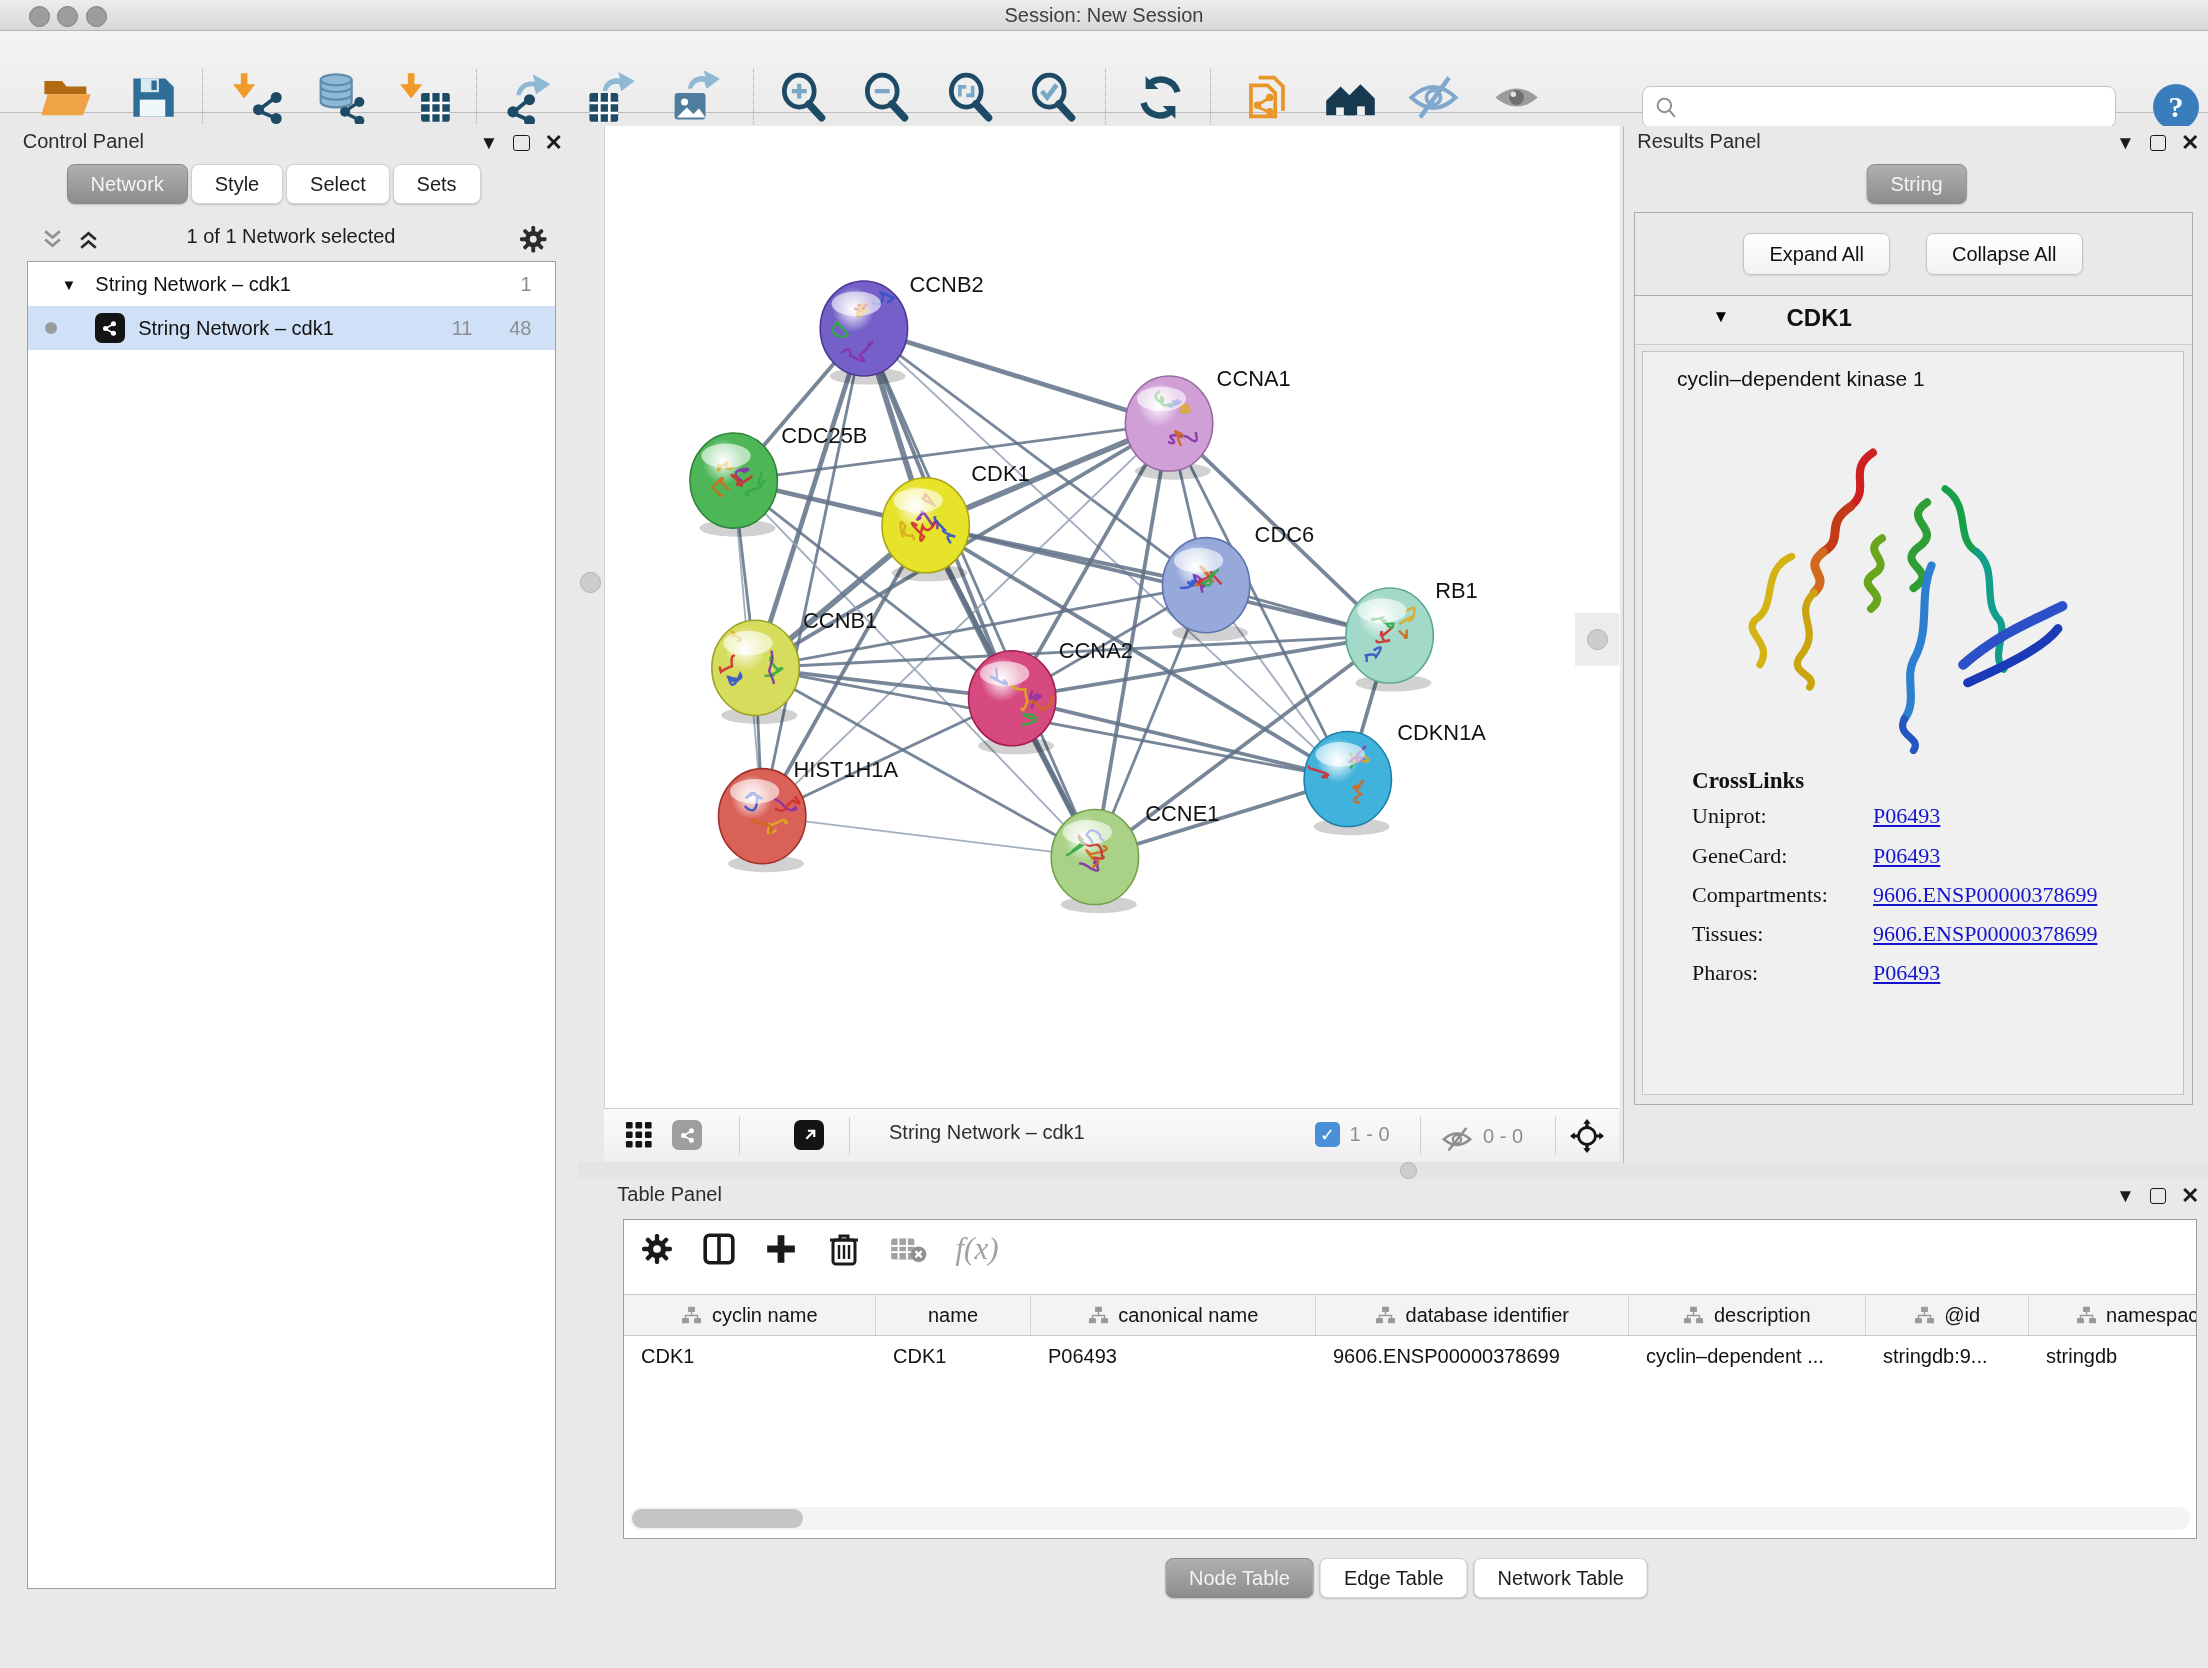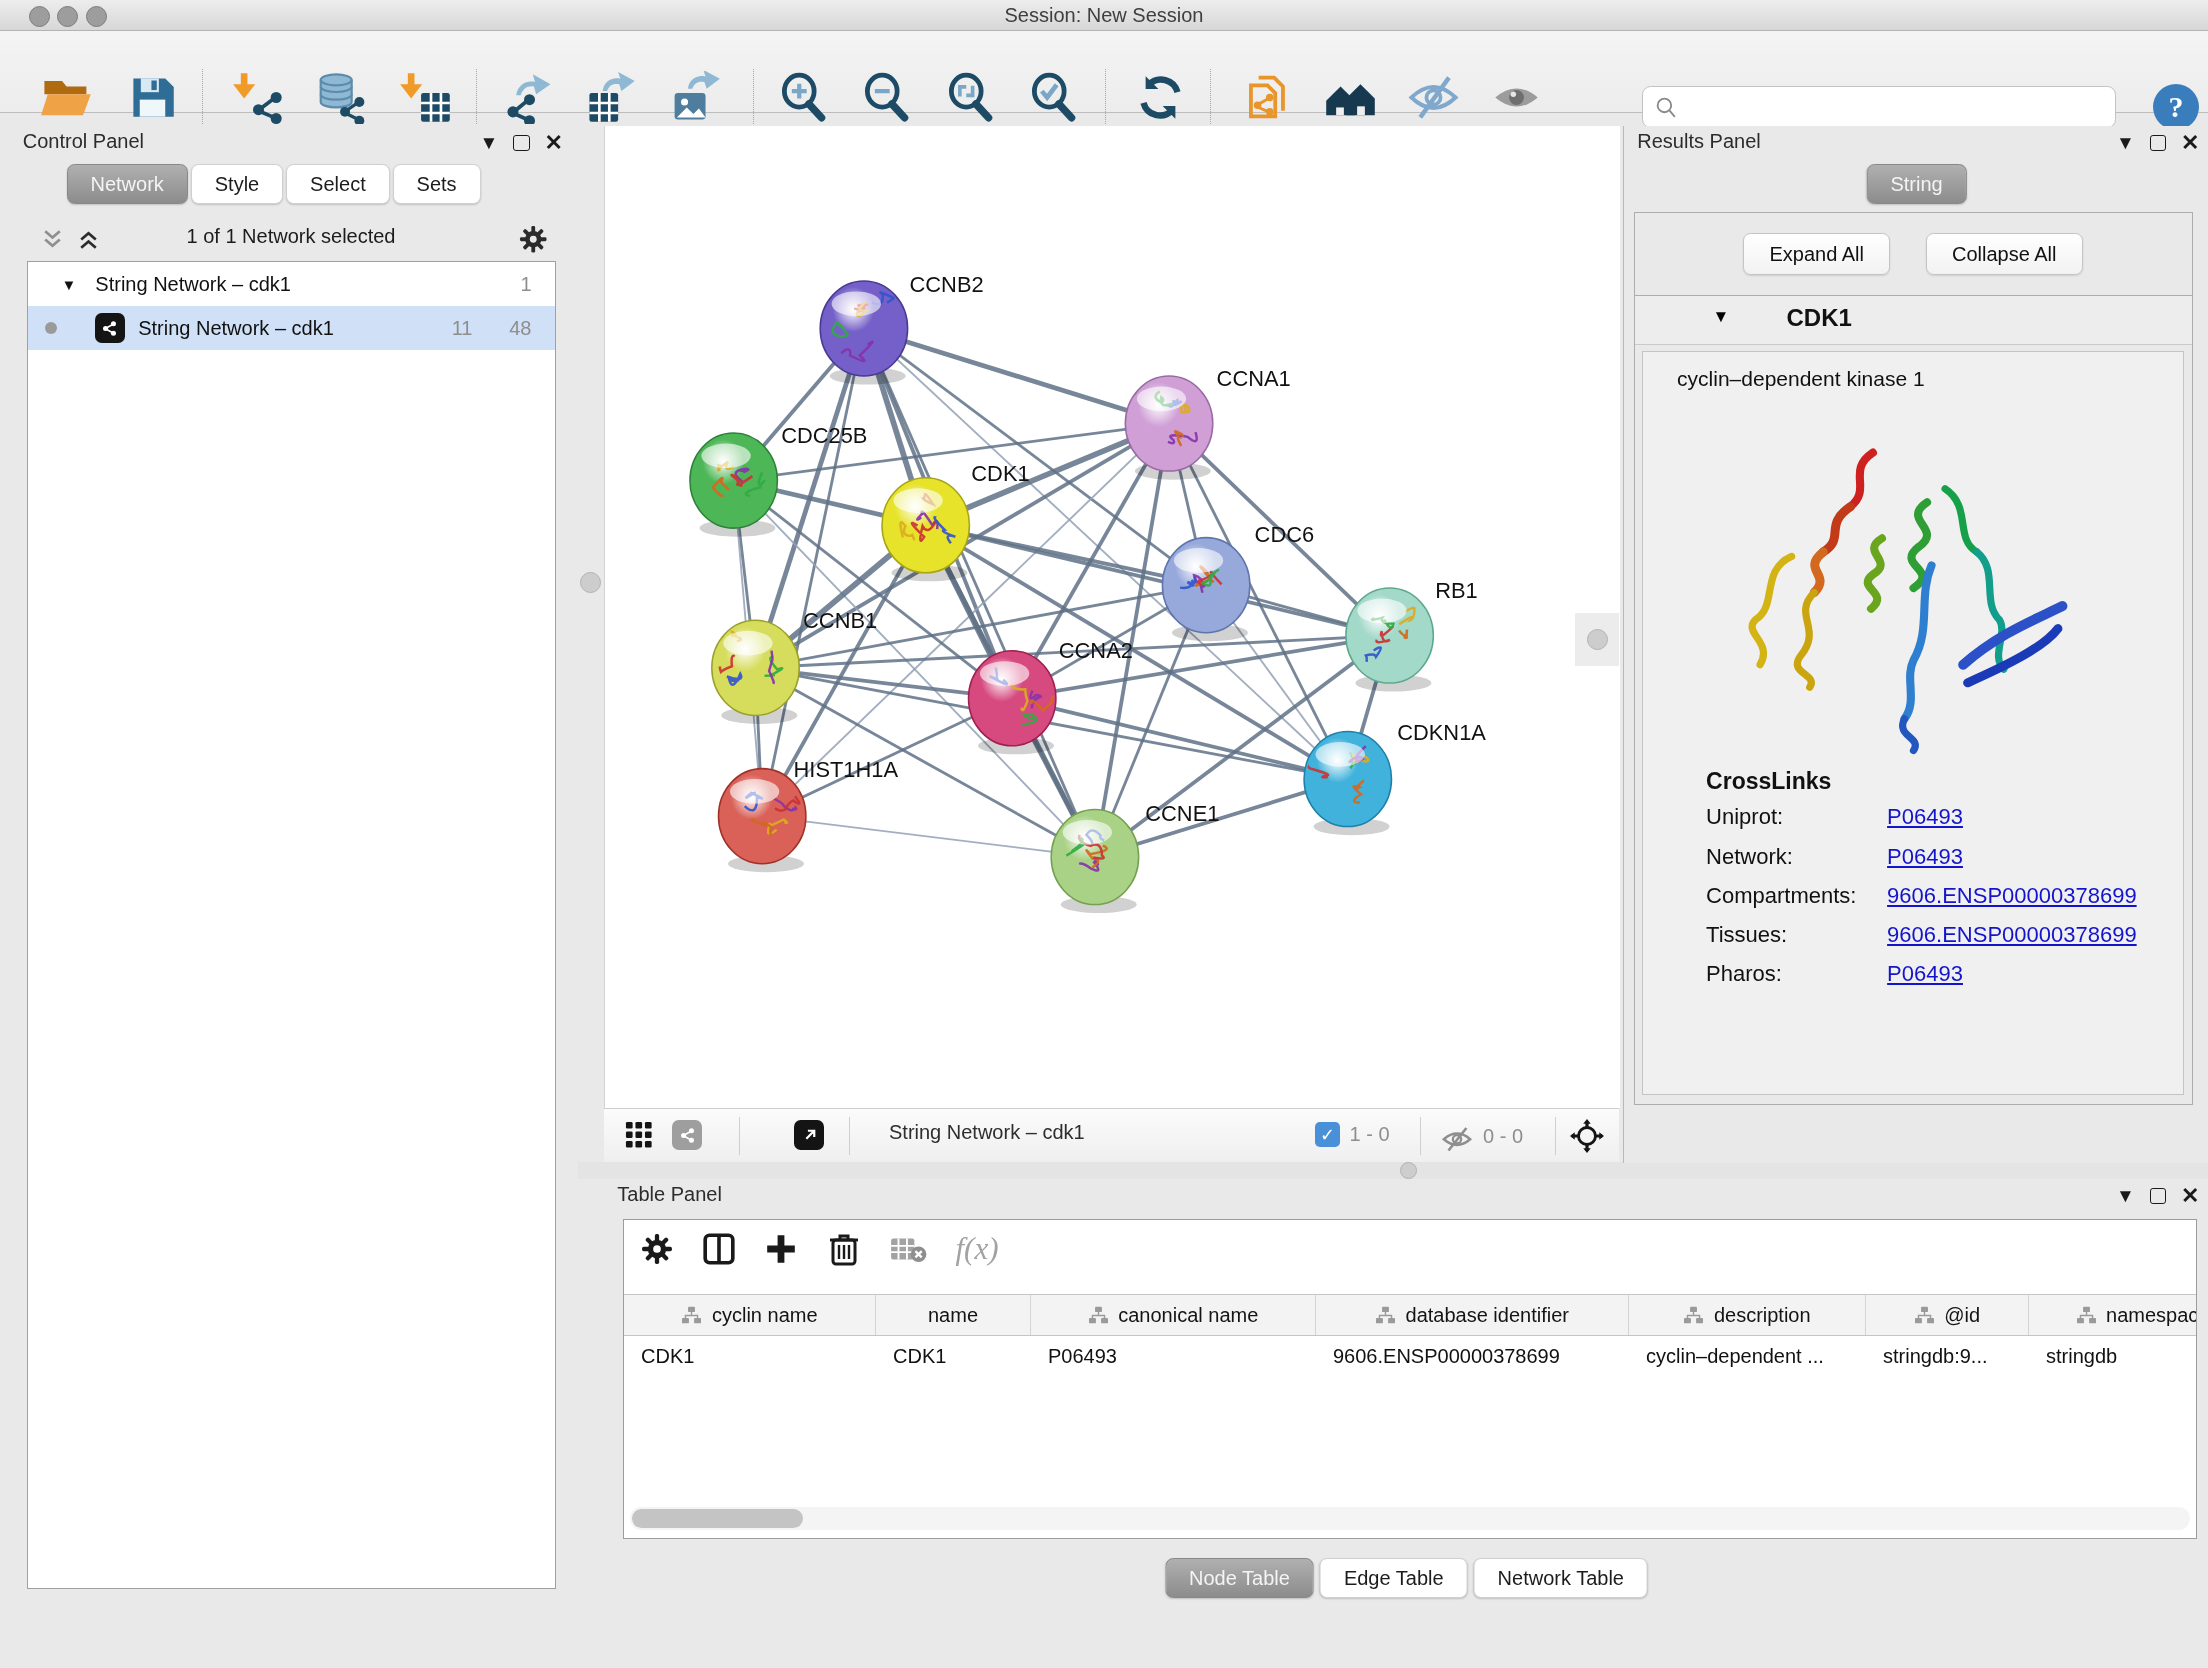--- a/index.html
+++ b/index.html
@@ -47,21 +47,21 @@
   .vsplit-dot{position:absolute;left:580px;top:572px;width:19px;height:19px;border-radius:50%;background:#cdcdcd;border:1px solid #b2b2b2;}
   
   .rpanel{position:absolute;left:1623px;top:126px;width:586px;height:1037px;border-left:1px solid #b8b8b8;background:#e9e9e9;box-sizing:border-box;}
   .rp-tab{position:absolute;left:50%;top:38px;transform:translateX(-50%);}
   .rp-box1{position:absolute;left:9.5px;top:86px;width:559px;height:84px;border:1px solid #adadad;background:#e9e9e9;display:flex;align-items:center;justify-content:center;gap:36px;box-sizing:border-box;}
   .rp-btn{background:linear-gradient(#ffffff,#f2f2f2);border:1px solid #c4c4c4;border-radius:7.6px;font-size:20px;color:#111;padding:8.6px 25px;box-shadow:0 1px 1.9px rgba(0,0,0,.12);}
   .rp-box2{position:absolute;left:9.5px;top:169px;width:559px;height:810px;border:1px solid #adadad;background:#e9e9e9;box-sizing:border-box;}
   .rp-protein-head{position:relative;height:48px;border-bottom:1px solid #cacaca;background:#ededed;}
   .rp-card{position:absolute;left:7.6px;top:55px;right:7.6px;bottom:9.5px;border:1px solid #c4c4c4;background:#f0f0f0;overflow:hidden;}
   .rp-desc{margin:15px 0 12px 34px;font-size:21px;color:#111;}
-  .xlinks{font-family:Liberation Sans, sans-serif;margin-left:63px;margin-top:3.8px;}
+  .xlinks{font-family:Liberation Serif, serif;margin-left:49px;margin-top:3.8px;}
   .xl-head{font-size:23px;font-weight:bold;color:#111;margin-bottom:9.5px;}
   .xl-row{display:flex;margin-bottom:13.3px;font-size:22px;color:#111;}
   .xl-label{width:181px;}
   .xl-link{color:#1414cc;text-decoration:underline;}
   
   .tpanel{position:absolute;left:604px;top:1179px;width:1605px;height:430px;background:#e9e9e9;}
   .tp-box{position:absolute;left:19px;top:40px;width:1574px;height:320px;background:#fff;border:1px solid #9c9c9c;box-sizing:border-box;overflow:hidden;}
   .tp-tools{position:absolute;left:17px;top:11.4px;display:flex;gap:28.5px;align-items:center;}
   .tp-table{position:absolute;left:0;top:74px;width:1902px;}
   .tp-hrow{display:flex;height:40px;background:#f3f3f3;border-top:1px solid #c6c6c6;border-bottom:1px solid #c6c6c6;}
@@ -710,21 +710,21 @@
           </g>
         </svg>
         <div class="xlinks">
           <div class="xl-head">CrossLinks</div>
           <div id="xl-rows">
               <div class="xl-row">
                 <span class="xl-label">Uniprot:</span>
                 <a class="xl-link" href="#">P06493</a>
               </div>
               <div class="xl-row">
-                <span class="xl-label">Network:</span>
+                <span class="xl-label">GeneCard:</span>
                 <a class="xl-link" href="#">P06493</a>
               </div>
               <div class="xl-row">
                 <span class="xl-label">Compartments:</span>
                 <a class="xl-link" href="#">9606.ENSP00000378699</a>
               </div>
               <div class="xl-row">
                 <span class="xl-label">Tissues:</span>
                 <a class="xl-link" href="#">9606.ENSP00000378699</a>
               </div>

